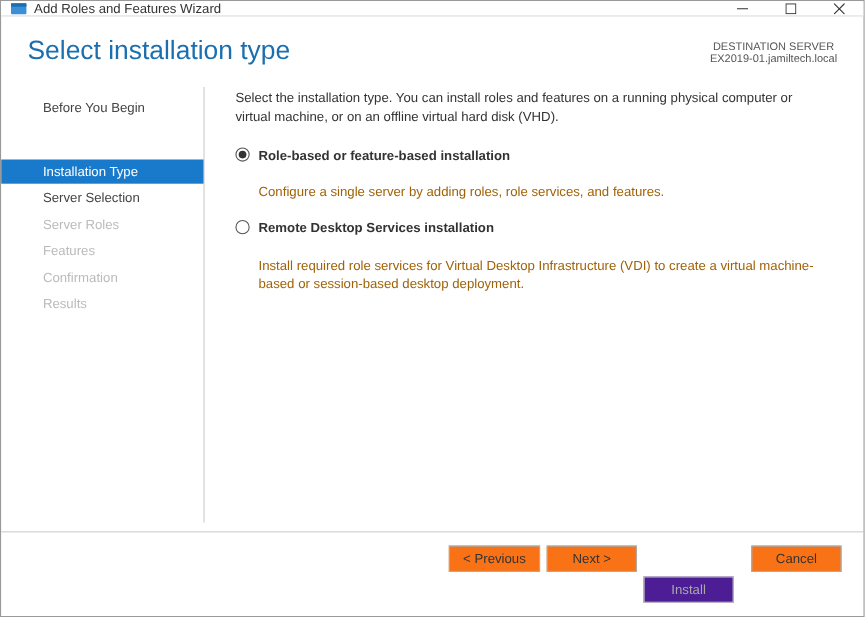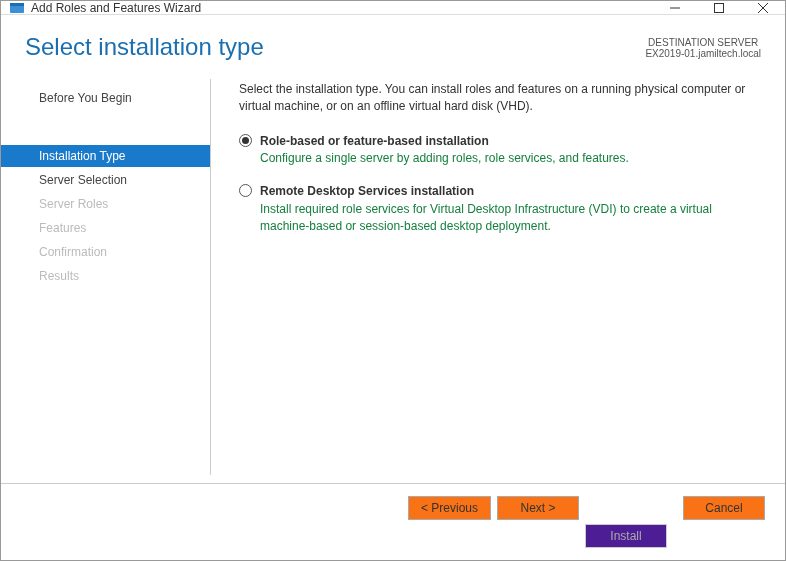--- a/index.html
+++ b/index.html
@@ -64,21 +64,21 @@
   .dest .label { color: #555; }
   .dest .server { color: #555; }
   
   .body {
     flex: 1;
     display: flex;
     padding: 0 24px 0 0;
     overflow: hidden;
   }
   .sidebar {
-    width: 210px;
+    width: 185px;
     padding: 8px 0 0 30px;
     border-right: 1px solid #ccc;
     margin: 8px 0 8px 0;
   }
   .nav-item {
     font-size: 12px;
     padding: 4px 10px 4px 8px;
     margin-bottom: 2px;
     color: #444;
   }
@@ -113,21 +113,21 @@
     flex-shrink: 0;
   }
   .radio.selected::after {
     content: "";
     width: 7px; height: 7px;
     background: #333;
     border-radius: 50%;
   }
   .option-text { flex: 1; }
   .option-title { font-weight: 600; }
-  .option-desc { color: #15803d; margin-top: 1px; }
+  .option-desc { color: #a16207; margin-top: 17px; }
   
   .footer {
     border-top: 1px solid #ccc;
     padding: 12px 20px;
     display: flex;
     justify-content: flex-end;
     gap: 6px;
   }
   .btn {
     min-width: 82px;

